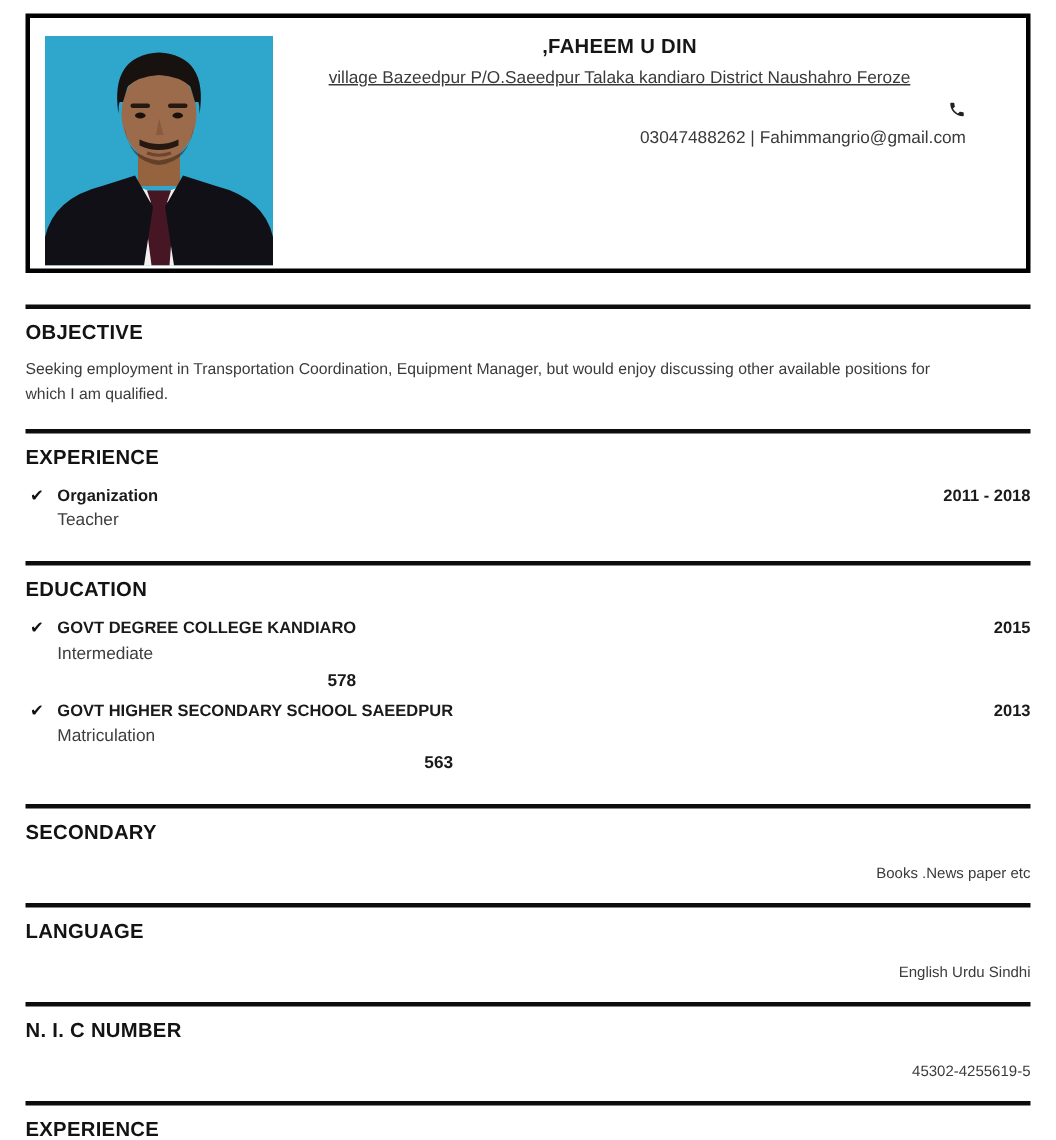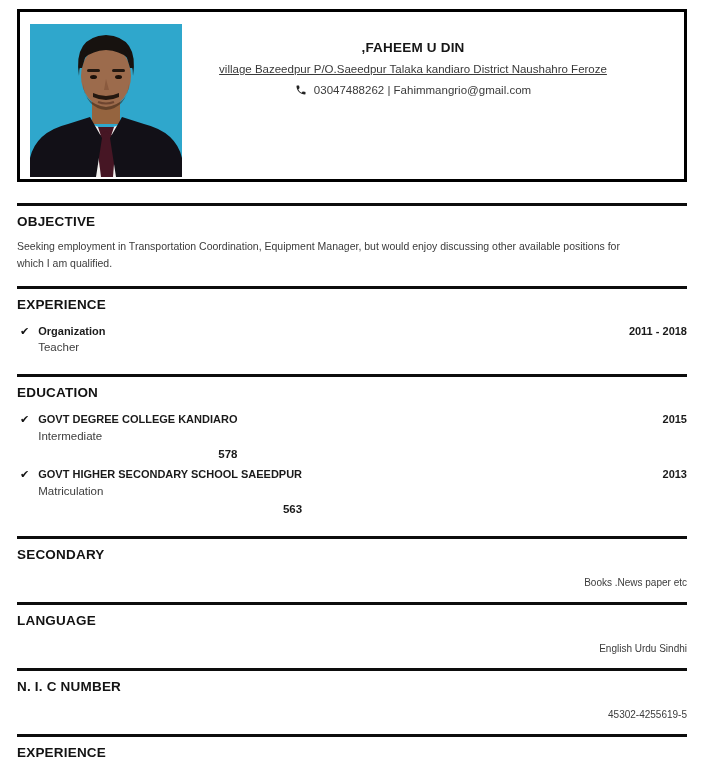--- a/index.html
+++ b/index.html
@@ -17,28 +17,28 @@
     border:3px solid #000000;
     height:167px;
     display:flex;
     background:#ffffff;
   }
   .photo-wrap { padding:12px 0 0 10px; flex:0 0 auto; }
   .photo { width:152px; height:153px; display:block; }
   .header-info {
     flex:1;
     text-align:center;
-    padding-top:28px;
+    padding-top:11px;
     padding-right:40px;
   }
   .name { font-size:13.5px; font-weight:700; color:#161616; letter-spacing:.2px; }
   .address { font-size:11.5px; color:#3a3a3a; margin-top:8px;text-decoration:underline; }
   .contact {
     font-size:11.5px; color:#3a3a3a; margin-top:9px;
-    display:flex; justify-content:center; align-items:flex-end; gap:7px;
+    display:flex; justify-content:center; align-items:flex-end; gap:7px;flex-direction:column;
   }
   .phone-icon svg { width:12px; height:12px; display:block; }
 
   
   .rule { height:3px; background:#0d0d0d; }
   .rule-first { margin-top:21px; }
   section { padding:8px 0 14px; }
   .sec-title { margin:0; font-size:13.5px; font-weight:700; color:#131313; letter-spacing:.2px; }
   .body-text {
     font-size:10.5px; color:#3b3b3b; line-height:1.6;

